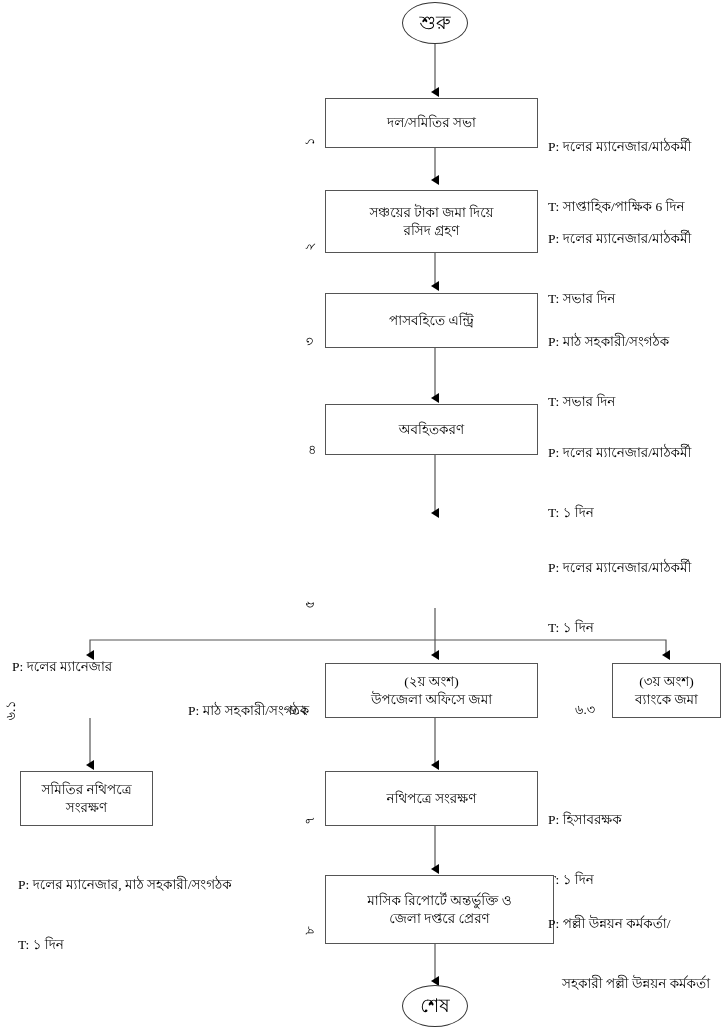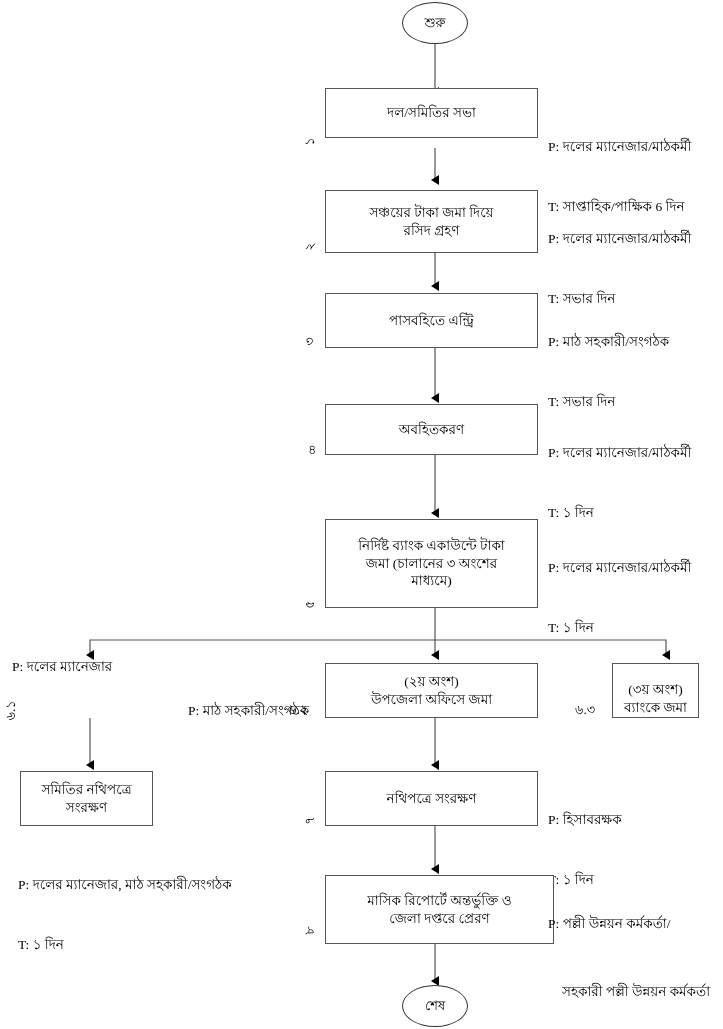--- a/index.html
+++ b/index.html
@@ -14,21 +14,21 @@
   .node{
     position:absolute;box-sizing:border-box;
     display:flex;align-items:center;justify-content:center;
     text-align:center;line-height:1.32;
     font-size:13.5px;
     background:#ffffff;
   }
   .node.box{border:1px solid #555555;}
   .node.terminal{
     border:1px solid #333333;border-radius:50%;
-    font-size:13px;
+    font-size:19px;
   }
   .node .inner{padding:0 6px;width:100%;}
 
   .note{
     position:absolute;font-size:13.5px;line-height:1.5;
     white-space:pre;
   }
   .note .pt{font-family:"Liberation Serif","DejaVu Serif",serif;}
 
   .stepnum{
@@ -79,21 +79,21 @@
   </svg>
 
   <div class="node terminal" style="left:402px;top:2px;width:66px;height:42px;">
     <span class="inner">শুরু</span>
   </div>
 
   <div class="node terminal" style="left:402px;top:985px;width:66px;height:42px;">
     <span class="inner">শেষ</span>
   </div>
 
-  <div class="node box" style="left:325px;top:88px;width:213px;height:50px;">
+  <div class="node box" style="left:325px;top:98px;width:213px;height:50px;">
     <span class="inner">দল/সমিতির সভা</span>
   </div>
   <div class="stepnum" style="left:306px;top:131px;">১</div>
   <div class="note" style="left:548px;top:96px;">
     <div class="pt">P: দলের ম্যানেজার/মাঠকর্মী</div>
     <div class="pt">T: সাপ্তাহিক/পাক্ষিক 6 দিন</div>
   </div>
 
   <div class="node box" style="left:325px;top:190px;width:213px;height:63px;">
     <span class="inner">
@@ -118,27 +118,20 @@
 
   <div class="node box" style="left:325px;top:404px;width:213px;height:51px;">
     <span class="inner">অবহিতকরণ</span>
   </div>
   <div class="stepnum flat" style="left:308px;top:440px;">৪</div>
   <div class="note" style="left:548px;top:402px;">
     <div class="pt">P: দলের ম্যানেজার/মাঠকর্মী</div>
     <div class="pt">T: ১ দিন</div>
   </div>
 
-  <div class="node box" style="left:325px;top:519px;width:213px;height:89px;">
-    <span class="inner">
-      <span>নির্দিষ্ট ব্যাংক একাউন্টে টাকা</span><br>
-      <span>জমা (চালানের ৩ অংশের</span><br>
-      <span>মাধ্যমে)</span>
-    </span>
-  </div>
   <div class="stepnum" style="left:306px;top:594px;">৫</div>
   <div class="note" style="left:548px;top:517px;">
     <div class="pt">P: দলের ম্যানেজার/মাঠকর্মী</div>
     <div class="pt">T: ১ দিন</div>
   </div>
 
   <div class="note" style="left:12px;top:616px;">
     <div class="pt">P: দলের ম্যানেজার</div>
   </div>
   <div class="stepnum" style="left:1px;top:700px;">৬.১</div>
@@ -147,21 +140,21 @@
     <div class="pt">P: মাঠ সহকারী/সংগঠক</div>
   </div>
   <div class="node box" style="left:325px;top:663px;width:213px;height:55px;">
     <span class="inner">
       <span>(২য় অংশ)</span><br>
       <span>উপজেলা অফিসে জমা</span>
     </span>
   </div>
   <div class="stepnum flat" style="left:288px;top:700px;">৬.২</div>
 
-  <div class="node box" style="left:612px;top:663px;width:87px;height:55px;align-items:flex-end;">
+  <div class="node box" style="left:612px;top:663px;width:109px;height:55px;">
     <span class="inner">
       <span>(৩য় অংশ)</span><br>
       <span>ব্যাংকে জমা</span>
     </span>
   </div>
   <div class="stepnum flat" style="left:575px;top:700px;">৬.৩</div>
 
   <div class="node box" style="left:20px;top:771px;width:133px;height:55px;">
     <span class="inner">
       <span>সমিতির নথিপত্রে</span><br>
@@ -184,17 +177,17 @@
 
   <div class="node box" style="left:325px;top:875px;width:229px;height:69px;">
     <span class="inner">
       <span>মাসিক রিপোর্টে অন্তর্ভুক্তি ও</span><br>
       <span>জেলা দপ্তরে প্রেরণ</span>
     </span>
   </div>
   <div class="stepnum" style="left:306px;top:920px;">৮</div>
   <div class="note" style="left:548px;top:873px;">
     <div class="pt">P: পল্লী উন্নয়ন কর্মকর্তা/</div>
-    <div class="pt" style="padding-left:14px;margin-top:8px;">সহকারী পল্লী উন্নয়ন কর্মকর্তা</div>
+    <div class="pt" style="padding-left:14px;">সহকারী পল্লী উন্নয়ন কর্মকর্তা</div>
     
   </div>
 
 </div>
 
 </body></html>

